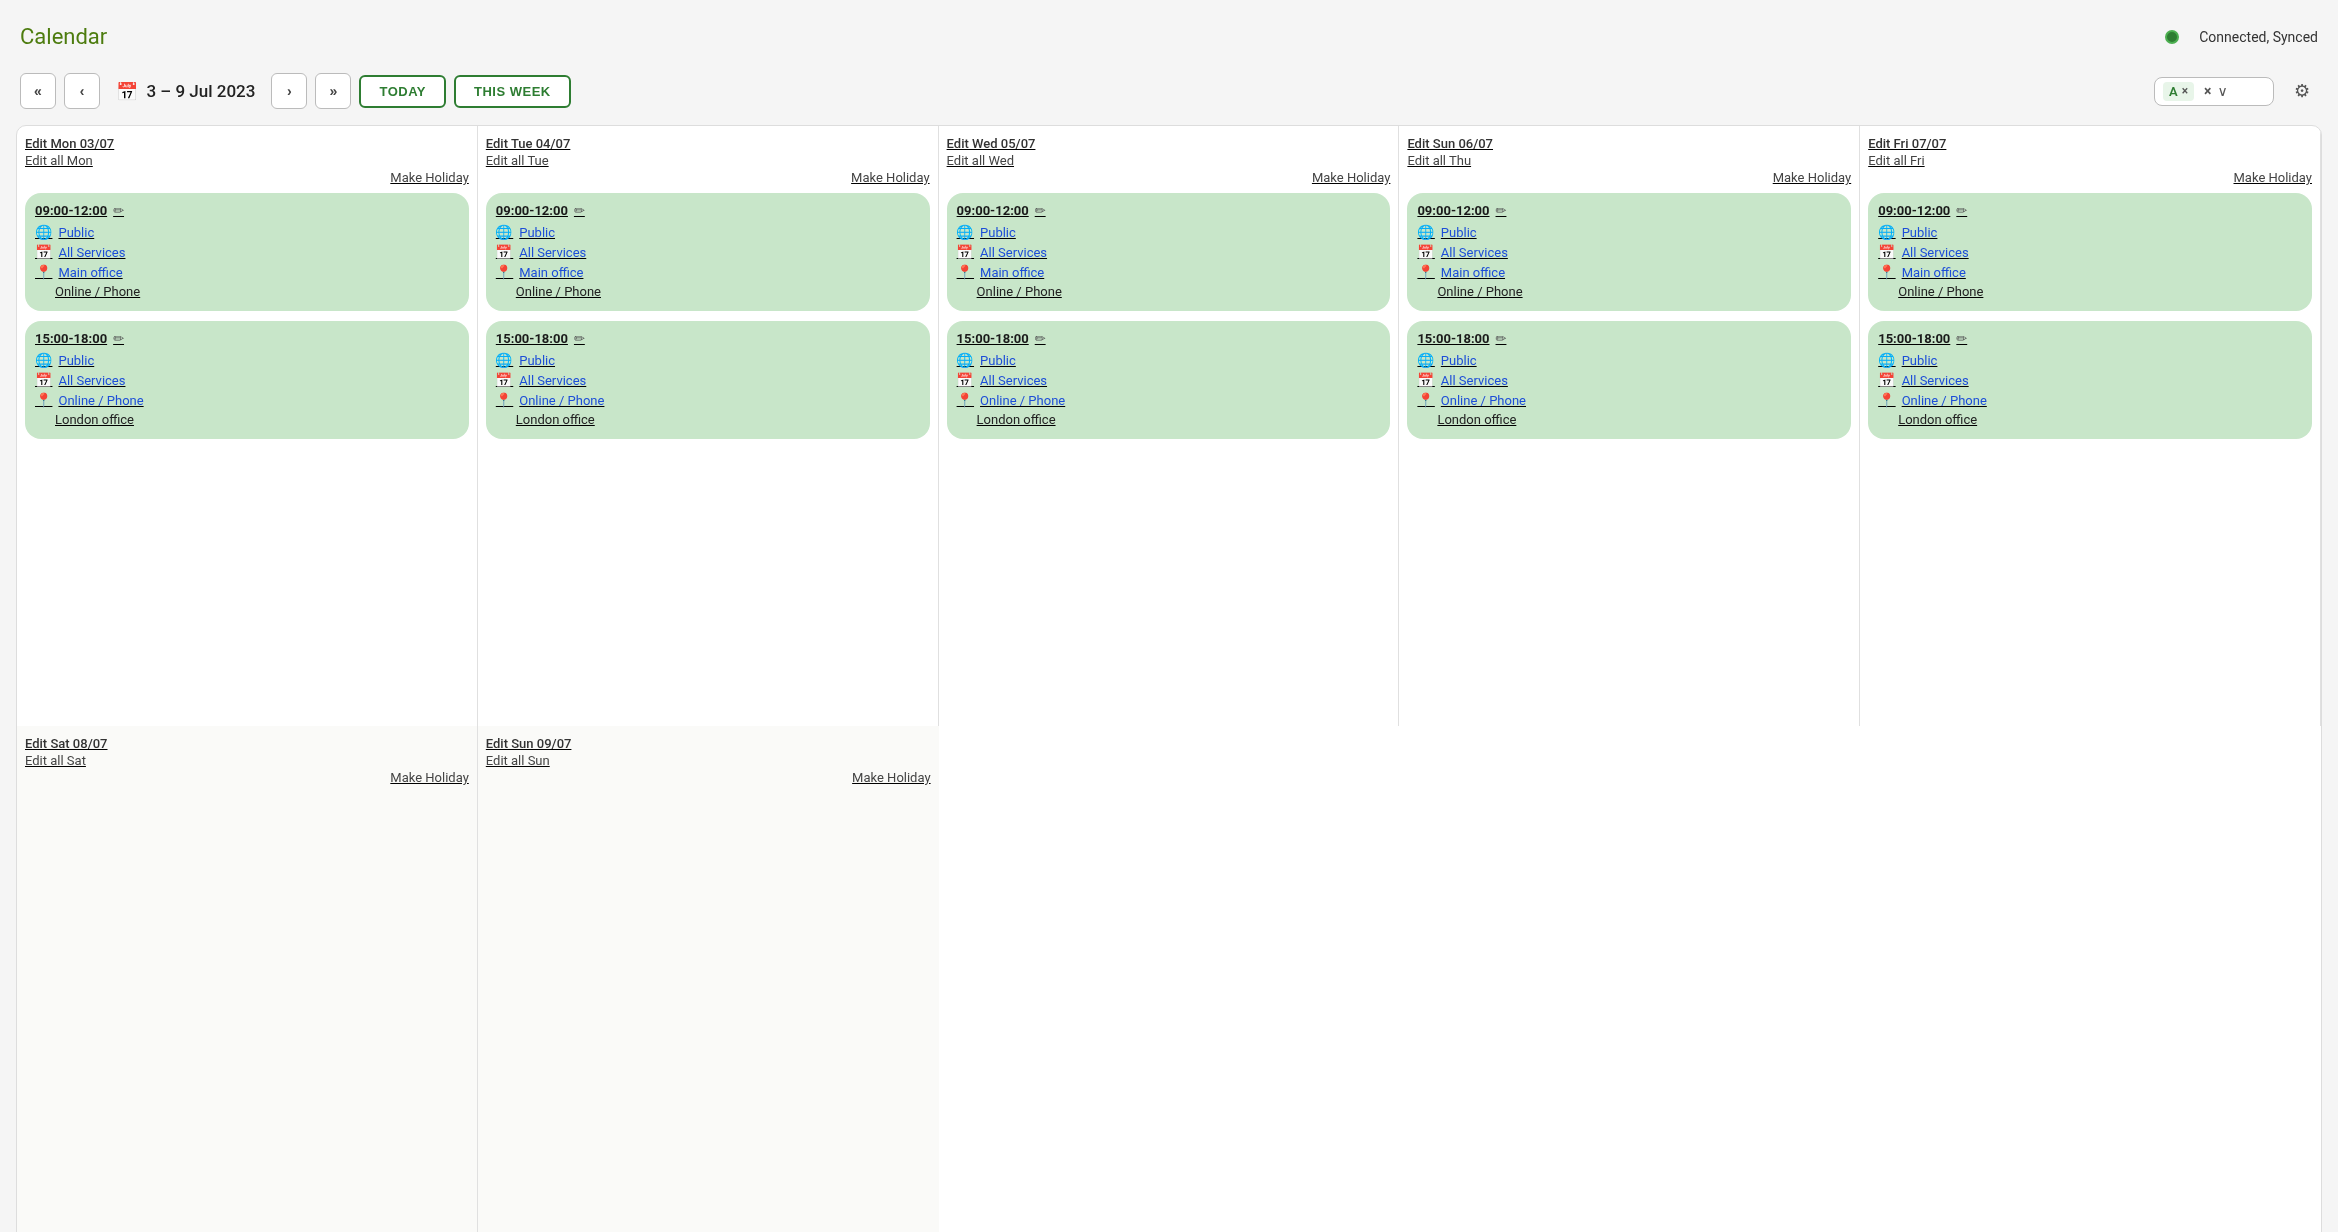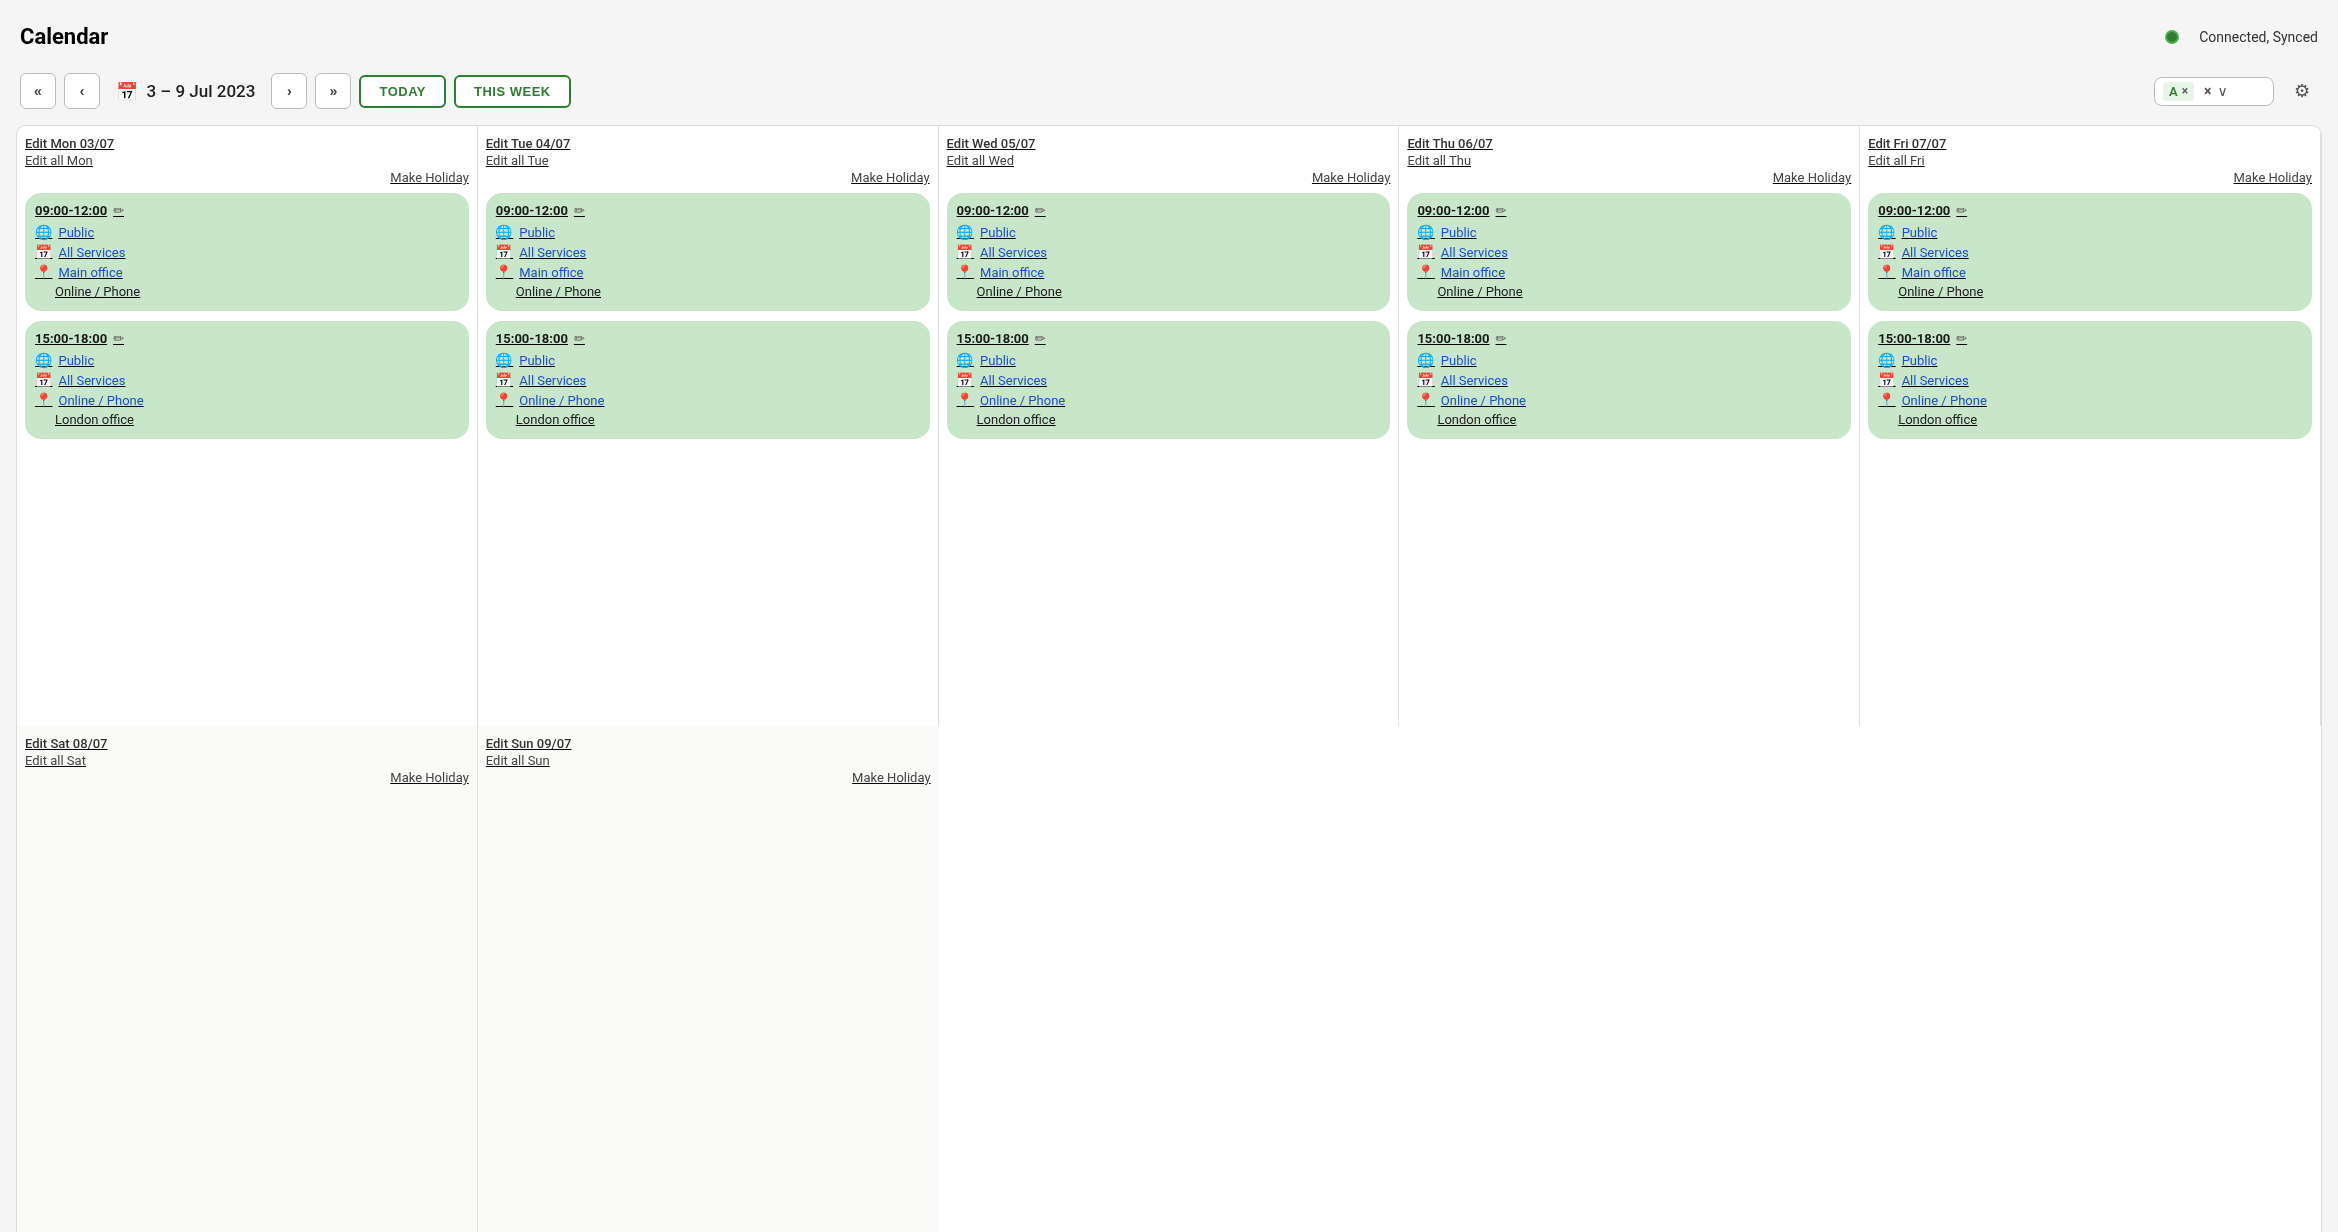--- a/index.html
+++ b/index.html
@@ -10,22 +10,22 @@
       min-width: 1169px;
     }
     .app-header {
       display: flex;
       justify-content: space-between;
       align-items: center;
       padding: 8px 4px 16px 4px;
     }
     .app-title {
       font-size: 22px;
-      font-weight: 700;
-      color: #000000;
+      font-weight: 400;
+      color: #4d7c0f;
     }
     .connection-status {
       display: flex;
       align-items: center;
       gap: 20px;
       font-size: 14px;
       color: #333;
     }
     .status-dot {
       width: 14px;
@@ -390,21 +390,21 @@
           </div>
           <div class="slot-row">
             <span class="slot-icon">📍</span>
             <span class="slot-text">Online / Phone</span>
           </div>
           <div class="slot-sub-text">London office</div>
         </div>
       </div>
       <div class="day-column">
         <div class="day-header">
-          <span class="day-edit-link">Edit Thu 06/07</span>
+          <span class="day-edit-link">Edit Sun 06/07</span>
           <span class="day-sub-link">Edit all Thu</span>
           <span class="day-holiday-link">Make Holiday</span>
         </div>
         <div class="time-slot-card">
           <div class="time-slot-header">
             <span class="time-label">09:00-12:00</span>
             <span class="edit-pencil">✏</span>
           </div>
           <div class="slot-row">
             <span class="slot-icon">🌐</span>

